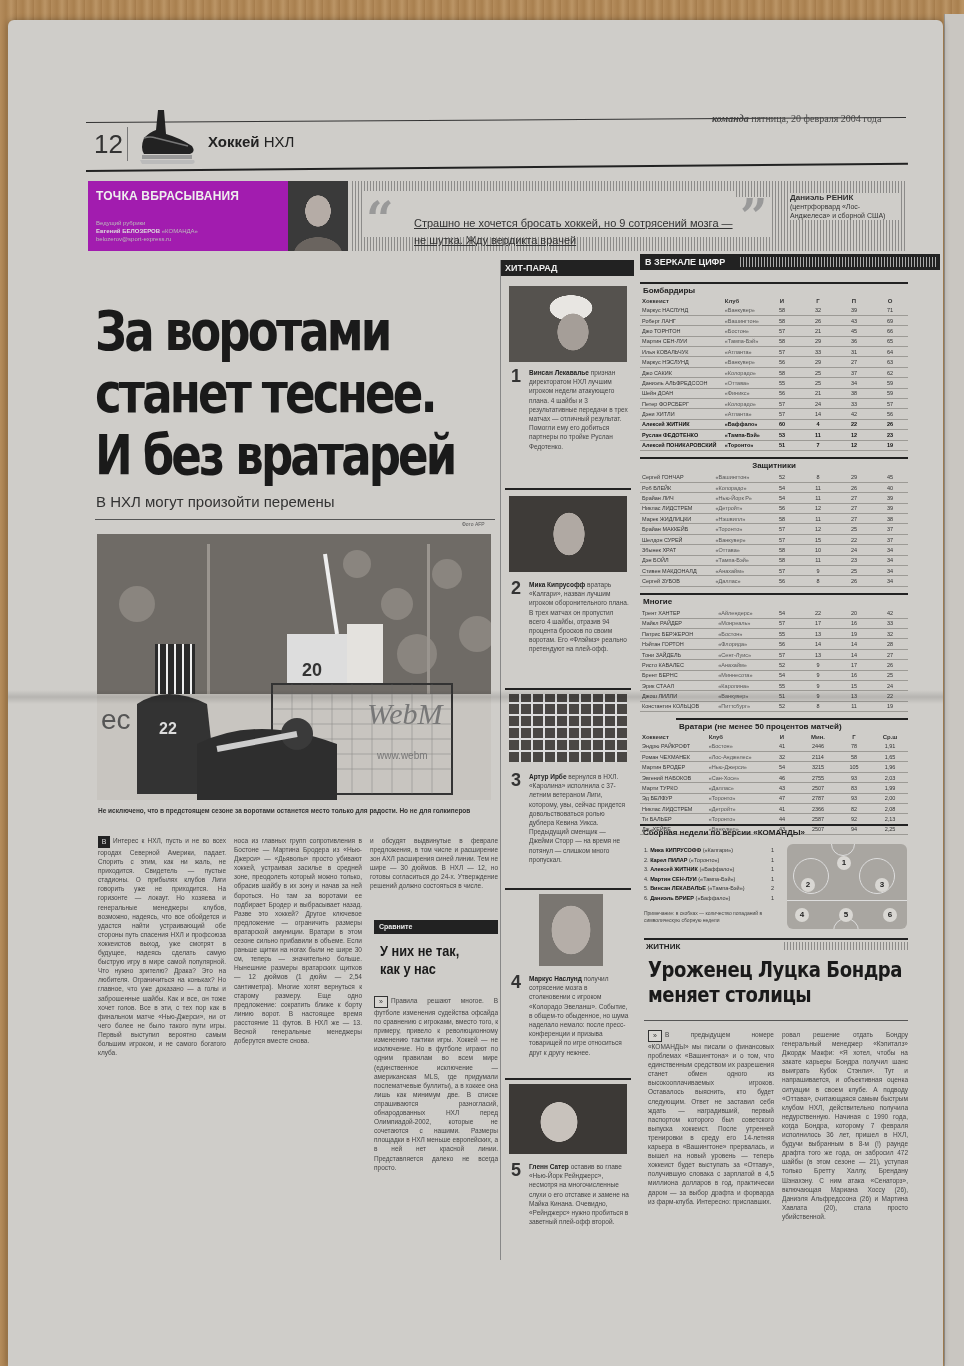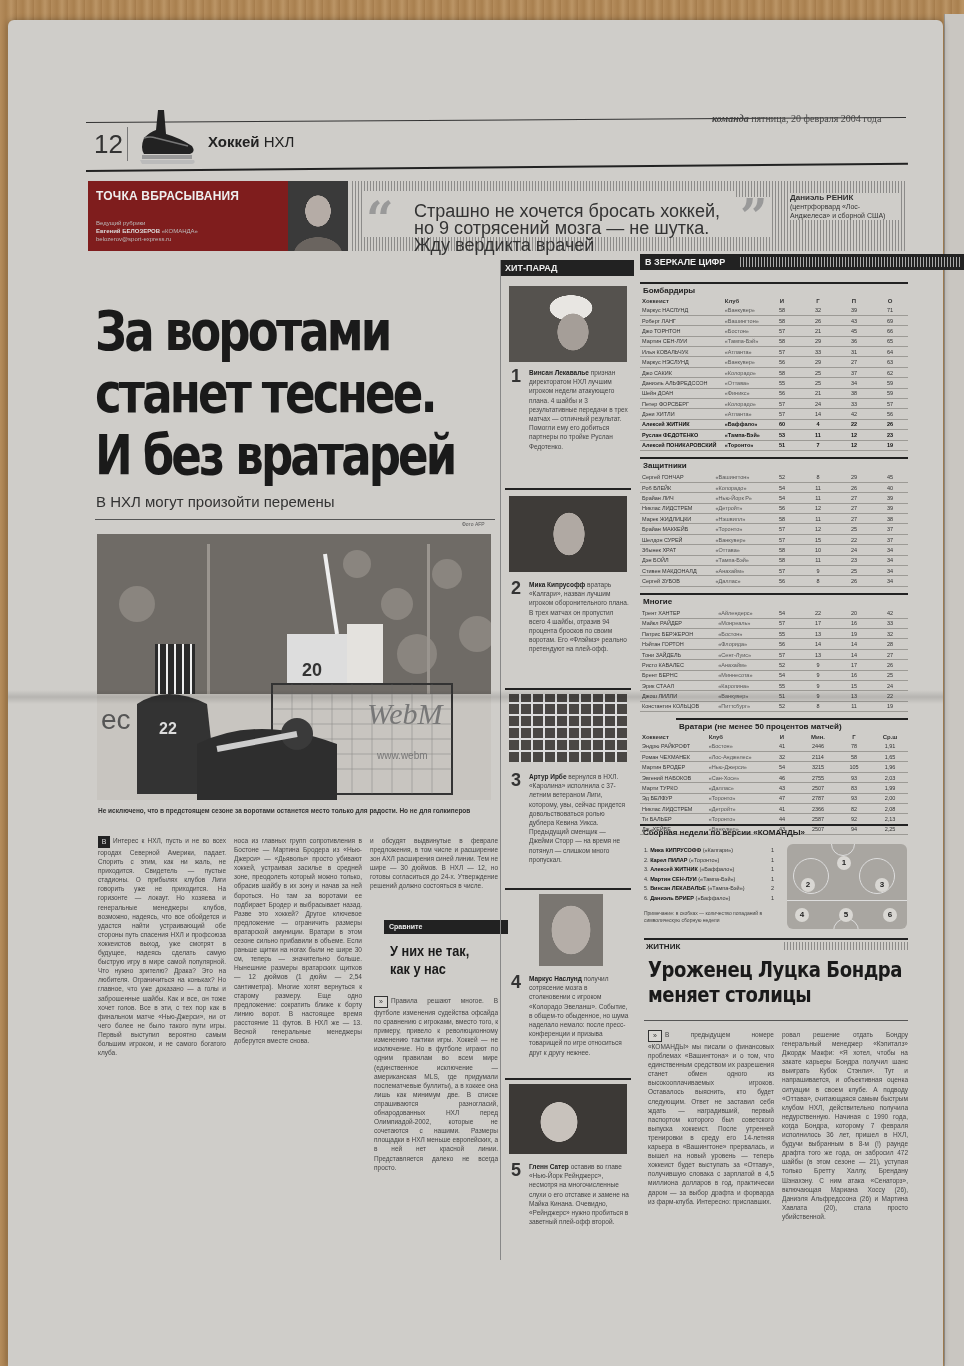--- a/index.html
+++ b/index.html
@@ -39,50 +39,50 @@
   .section-title { position: absolute; left: 208px; top: 133px; font-size: 15px; color: #222; }
   .section-title b { font-weight: bold; }
   .dateline { position: absolute; left: 712px; top: 113px; font-size: 10px; color: #444; font-family: Liberation Serif, serif; }
   .dateline b { font-style: italic; font-weight: bold; }
   .stripes {
     background: repeating-linear-gradient(90deg, #555 0 1px, transparent 1px 3px);
     opacity: 0.55;
   }
 
   
-  .faceoff { position: absolute; left: 88px; top: 181px; width: 260px; height: 70px; background: #7f1d1d; color: #eee; }
+  .faceoff { position: absolute; left: 88px; top: 181px; width: 260px; height: 70px; background: #a21caf; color: #eee; }
   .faceoff-title { position: absolute; left: 8px; top: 8px; font-size: 12px; font-weight: bold; letter-spacing: 0.2px; }
   .faceoff-meta { position: absolute; left: 8px; top: 38px; font-size: 6px; line-height: 8px; color: #bbb; width: 140px; }
   .faceoff-meta b { color: #ddd; }
   .faceoff-photo { position: absolute; left: 200px; top: 0; width: 60px; height: 70px;
     background: radial-gradient(ellipse 18px 22px at 30px 30px, #b5aca6 0 70%, transparent 72%), radial-gradient(ellipse 30px 22px at 30px 74px, #6a645f 0 80%, transparent 82%), #3a3a3a; }
   .quote-box { position: absolute; left: 352px; top: 181px; width: 555px; height: 70px; }
   .quote-box .stripes { position: absolute; inset: 0; }
   .quote-inner { position: absolute; left: 12px; top: 10px; width: 370px; height: 46px; background: #cfcdc9; }
   .quote-mark { position: absolute; font-size: 48px; color: #999; font-weight: bold; font-family: "DejaVu Serif", serif; line-height: 40px; }
-  .quote-text { position: absolute; left: 50px; top: 12px; width: 330px; font-size: 18px; line-height: 17px; color: #333; }
+  .quote-text { position: absolute; left: 50px; top: 24px; width: 330px; font-size: 11px; line-height: 17px; color: #333; text-decoration: underline; }
   .quote-author { position: absolute; left: 438px; top: 12px; width: 110px; font-size: 7px; line-height: 9px; color: #333; background: #cfcdc9; }
   .quote-author b { font-size: 8px; }
 
   
   .sec-label { position: absolute; height: 14px; font-size: 8px; font-weight: bold; line-height: 14px; color: #222; padding-left: 2px; }
   .sec-label .stripes { position: absolute; top: 2px; bottom: 2px; }
   .dark-bar { position: absolute; background: #222; color: #eee; font-weight: bold; font-size: 9px; line-height: 16px; padding-left: 5px; }
 
   
   .headline { position: absolute; left: 95px; top: 300px; width: 400px; font-family: "DejaVu Sans", sans-serif; font-weight: bold; font-size: 55px; line-height: 62px; letter-spacing: -3.5px; color: #1a1a1a; transform: scaleX(0.82); transform-origin: left top; white-space: nowrap; }
   .subhead { position: absolute; left: 96px; top: 493px; font-size: 15px; color: #333; }
   .photo-credit { position: absolute; left: 462px; top: 521px; font-size: 5px; color: #555; }
   .main-photo { position: absolute; left: 97px; top: 534px; width: 394px; height: 266px; overflow: hidden; background: #8b8883; }
   .caption { position: absolute; left: 98px; top: 806px; width: 395px; font-size: 6.5px; line-height: 9px; font-weight: bold; color: #333; }
   .body-col { position: absolute; font-size: 6.5px; line-height: 9.1px; color: #444; text-align: justify; overflow: hidden; }
   .dropcap { display: inline-block; width: 12px; height: 12px; background: #222; color: #ddd; font-size: 7px; line-height: 12px; text-align: center; margin-right: 3px; vertical-align: top; }
   .dropcap-light { display: inline-block; width: 14px; height: 12px; border: 1px solid #333; color: #333; font-size: 7px; line-height: 10px; text-align: center; margin-right: 3px; vertical-align: top; background:#d8d6d2; }
 
-  .compare-box { position: absolute; left: 384px; top: 920px; width: 124px; height: 70px; }
+  .compare-box { position: absolute; left: 374px; top: 920px; width: 124px; height: 70px; }
   .compare-head { position: absolute; left: 0; top: 0; width: 124px; height: 14px; background: #222; color: #eee; font-size: 7px; font-weight: bold; line-height: 14px; padding-left: 5px; }
   .compare-title { position: absolute; left: 6px; top: 22px; font-size: 15px; font-weight: bold; line-height: 18px; color: #1a1a1a; transform: scaleX(0.85); transform-origin: left; white-space: nowrap; }
 
   
   .hit-col { position: absolute; left: 500px; top: 260px; width: 134px; height: 1000px; border-left: 1px solid #888; }
   .hit-item { position: absolute; left: 4px; width: 126px; }
   .hit-photo { width: 118px; height: 70px; margin-left: 4px; background: #888; position: relative; overflow: hidden; }
   .hit-num { position: absolute; left: 6px; font-size: 18px; font-weight: bold; color: #333; }
   .hit-text { position: absolute; left: 24px; width: 100px; font-size: 6.5px; line-height: 9.2px; color: #444; }
   .hit-text b { color: #222; }
@@ -256,21 +256,21 @@
     </div>
     <div class="hit-sep" style="top:818px;"></div>
 
     <div class="hit-item" style="top:824px;">
       <div class="hit-photo" style="height:70px;background:radial-gradient(ellipse 26px 28px at 50px 38px,#c8c2bc 0 70%,transparent 72%),#3c3936;"></div>
       <div class="hit-num" style="top:76px;">5</div>
       <div class="hit-text" style="top:78px;"><b>Гленн Сатер</b> <span>оставив во главе «Нью-Йорк Рейнджерс», несмотря на многочисленные слухи о его отставке и замене на Майка Кинана. Очевидно, «Рейнджерс» нужно пробиться в заветный плей-офф второй.</span></div>
     </div>
   </div>
 
-  <div class="dark-bar" style="left:640px;top:254px;width:324px;height:16px;">
+  <div class="dark-bar" style="left:640px;top:254px;width:300px;height:16px;">
     <span>В ЗЕРКАЛЕ ЦИФР</span>
     <div class="stripes" style="position:absolute;left:100px;right:4px;top:3px;bottom:3px;background:repeating-linear-gradient(90deg,#ccc 0 1px,transparent 1px 3px);opacity:0.8;"></div>
   </div>
 
   <div class="stats" style="top:280px;">
     <div class="stat-block-title">Бомбардиры</div>
     <table class="st">
       <thead>
           <tr>
         <th>Хоккеист</th>
@@ -390,21 +390,21 @@
             <td>Алексей ПОНИКАРОВСКИЙ</td>
             <td class="p">«Торонто»</td>
             <td class="n">51</td>
             <td class="n">7</td>
             <td class="n">12</td>
             <td class="n">19</td>
           </tr>
         </tbody>
     </table>
 
-    <div class="stat-block-title" style="margin-top:6px;">Защитники</div>
+    <div class="stat-block-title" style="margin-top:6px;text-align:center;">Защитники</div>
     <table class="st">
       <tbody>
           <tr>
             <td>Сергей ГОНЧАР</td>
             <td class="p">«Вашингтон»</td>
             <td class="n">52</td>
             <td class="n">8</td>
             <td class="n">29</td>
             <td class="n">45</td>
           </tr>

